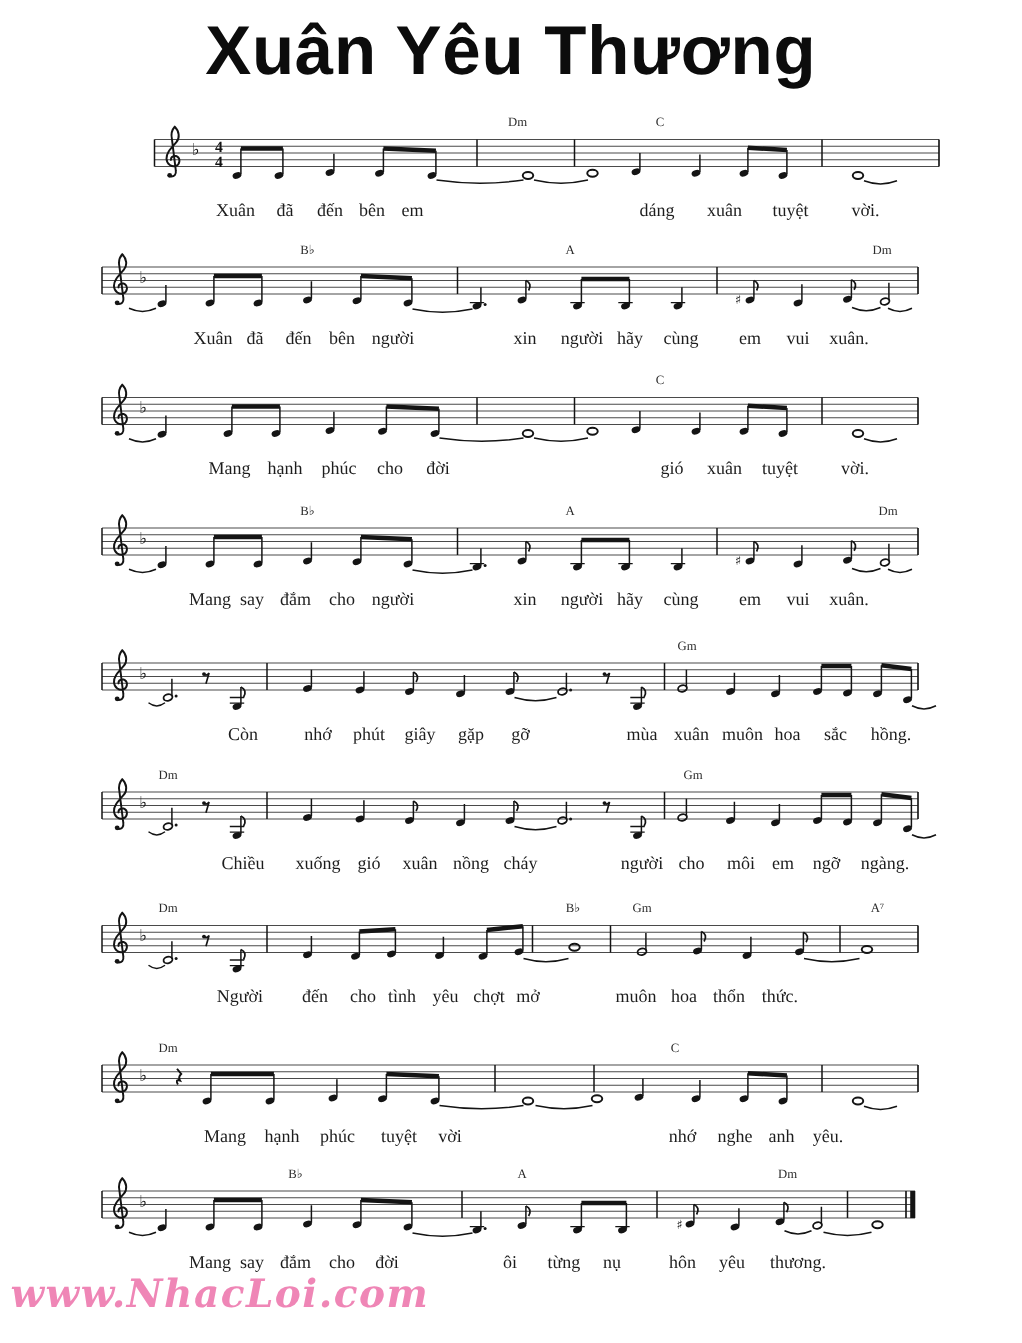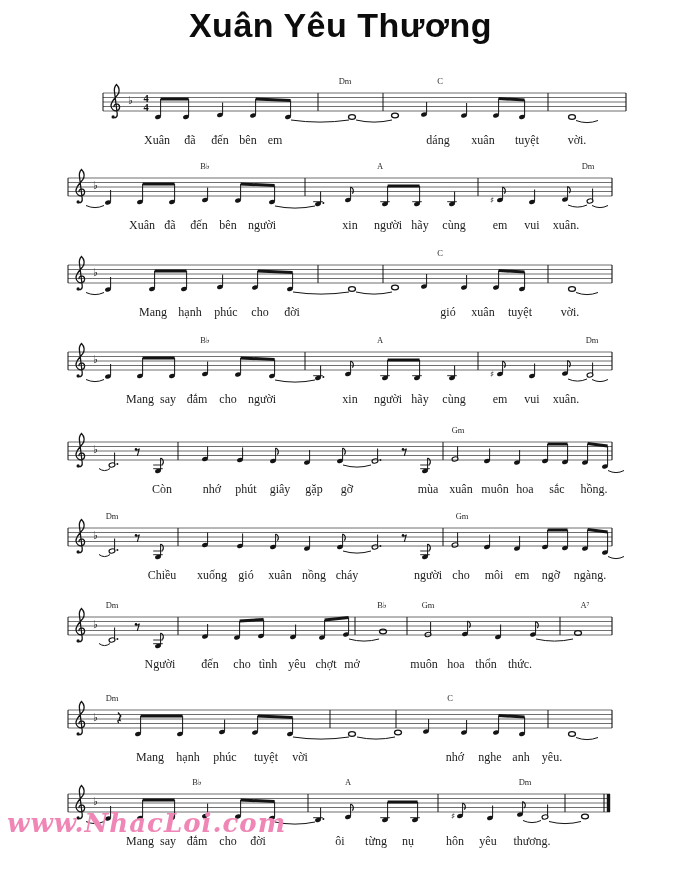--- a/index.html
+++ b/index.html
@@ -1,21 +1,21 @@
 <!DOCTYPE html>
 <html><head>
 <meta charset="utf-8">
 <style>
   html,body{margin:0;padding:0;background:#ffffff;}
   .page{position:relative;width:681px;height:895px;background:#ffffff;overflow:hidden;
         font-family:"Liberation Serif", serif;}
   .song-title{position:absolute;top:6px;left:0;width:100%;margin:0;text-align:center;
-        font-family:"Liberation Sans", sans-serif;font-weight:800;font-size:34px;
+        font-family:"Liberation Sans", sans-serif;font-weight:800;font-size:46px;
         letter-spacing:0.5px;color:#0c0c0c;}
-  .watermark{position:absolute;left:7px;top:808px;
+  .watermark{position:absolute;left:7px;top:848px;
         font-family:"DejaVu Serif", serif;font-style:italic;font-weight:bold;
         font-size:26px;letter-spacing:1px;color:#ef86b6;}
   .score{position:absolute;left:0;top:0;width:681px;height:895px;}
   .stave-svg{position:absolute;left:0;}
 </style>
 </head>
 <body>
 
 <div class="page">
   <h1 class="song-title">Xuân Yêu Thương</h1>

